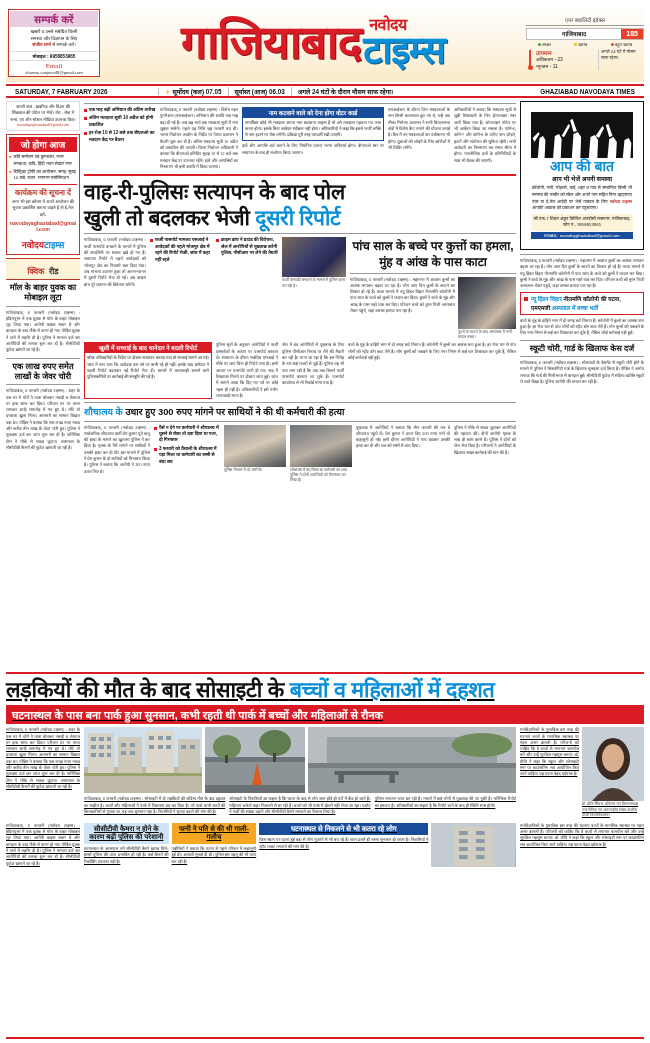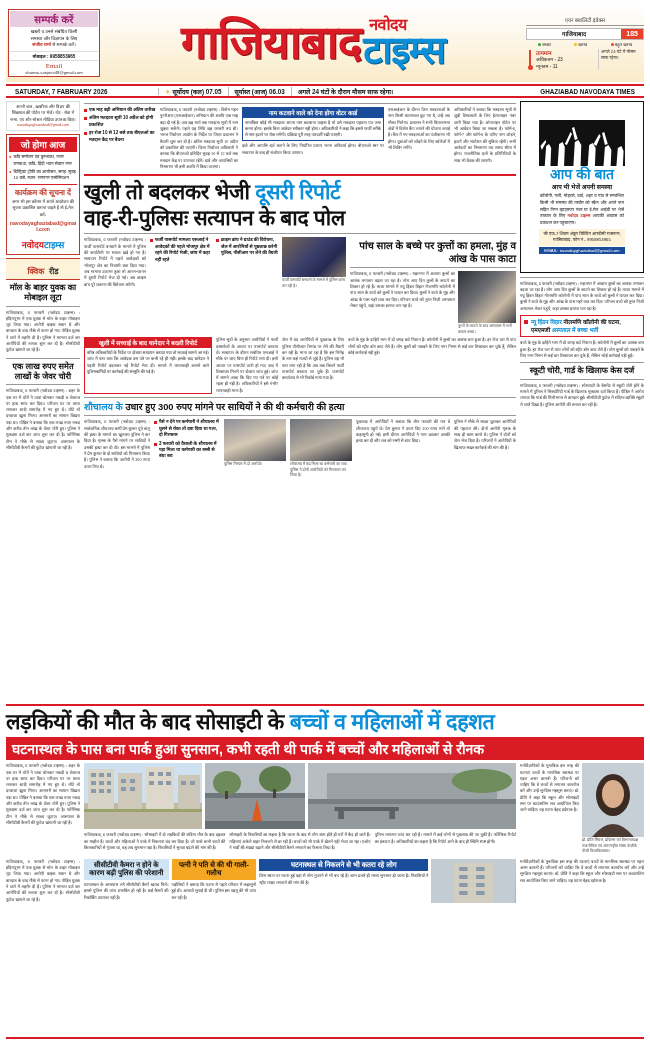--- a/index.html
+++ b/index.html
@@ -124,34 +124,34 @@
 
   .boxed-red { border:1px solid #d81b24; }
   .boxed-red .bh { background:#d81b24; color:#fff; font-size:6px; font-weight:bold; text-align:center; padding:1px 2px;}
   .boxed-red .bb { font-size:4.1px; line-height:1.5; padding:2px; color:#222; text-align:justify; font-family:"Liberation Serif",serif;}
 
   
   .h-mega { font-size:21px; font-weight:bold; color:#111; line-height:1.22; letter-spacing:-.3px;}
   .h-mega .blue { color:#0a8fd8; }
 
   .h-band {
-    background:#d81b24; color:#fff; font-weight:bold; font-size:14px;
+    background:#d81b24; color:#fff; font-weight:bold; font-size:11px;
     padding:2px 6px; position:relative; display:block;
   }
 
   .subhead-bar { font-size:9.4px; font-weight:bold; color:#111; line-height:1.3;}
   .subhead-bar .blue { color:#0a8fd8;}
 
   
   .ph { background:#b9c4cc; position:relative; overflow:hidden; }
   .ph.sky { background:linear-gradient(180deg,#cfe0ee 0%,#e8eef3 55%,#c9c3b5 100%); }
   .cap { font-size:3.9px; color:#444; line-height:1.4; padding-top:1px; font-family:"Liberation Serif",serif;}
 
   
-  .aapki { border:1px solid #111; padding:18px; }
+  .aapki { border:1px solid #111; padding:10px; }
   .aapki-img { height:46px; background:#111; position:relative; overflow:hidden;}
   .aapki-t { color:#0a8fd8; font-weight:bold; font-size:14px; text-align:center; line-height:1.1; padding-top:1px;}
   .aapki-s { font-weight:bold; font-size:6.2px; text-align:center; color:#111; padding-bottom:2px;}
   .aapki-b { font-size:4.3px; line-height:1.55; text-align:justify; color:#222; padding:0 1px;}
   .aapki-b .red { color:#c0392b; font-weight:bold;}
   .aapki-addr { font-size:4.3px; text-align:center; color:#222; background:#fdf3d8; padding:2px 1px; margin-top:2px; line-height:1.5;}
   .aapki-mail { font-size:4.3px; background:#1a4c9c; color:#fff; text-align:center; padding:1px; margin-top:1px;}
 
   .red-note { border:1px solid #d81b24; padding:2px 3px; margin:3px 0; }
   .red-note .t { font-size:5.8px; font-weight:bold; color:#111; line-height:1.4; display:flex; gap:3px;}
@@ -307,22 +307,22 @@
             </div>
             <div style="width:62px; flex:0 0 62px;" class="body-txt">एसआईआर के दौरान जिन मतदाताओं के नाम किसी कारणवश छूट गए थे, उन्हें अब मौका मिलेगा। प्रशासन ने सभी विधानसभा क्षेत्रों में विशेष कैंप लगाने की योजना बनाई है। कैंप में नए मतदाताओं का पंजीकरण भी होगा। युवाओं को जोड़ने के लिए कॉलेजों में भी शिविर लगेंगे।</div>
             <div style="width:62px; flex:0 0 62px;" class="body-txt">अधिकारियों ने बताया कि मतदाता सूची से जुड़ी शिकायतों के लिए हेल्पलाइन नंबर जारी किया गया है। ऑनलाइन पोर्टल पर भी आवेदन किया जा सकता है। फॉर्म-6, फॉर्म-7 और फॉर्म-8 के जरिए नाम जोड़ने, हटाने और संशोधन की सुविधा रहेगी। सभी आवेदनों का निस्तारण तय समय सीमा में होगा। राजनीतिक दलों के प्रतिनिधियों के साथ भी बैठक की जाएगी।</div>
           </div>
         </div>
       </div>
 
       <div class="rule-red" style="margin-top:4px"></div>
 
       <div class="h-mega">
+        <div>वाह-री-पुलिसः सत्यापन के बाद पोल</div>
         <div><span>खुली तो बदलकर भेजी </span><span class="blue">दूसरी रिपोर्ट</span></div>
-        <div>वाह-री-पुलिसः सत्यापन के बाद पोल</div>
       </div>
       <div class="rule-thin" style="margin-top:3px"></div>
 
       <div style="display:flex; gap:4px; margin-top:2px;">
         <div style="width:62px;flex:0 0 62px" class="body-txt">गाजियाबाद, 6 फरवरी (नवोदय टाइम्स) : फर्जी पासपोर्ट बनवाने के मामले में पुलिस की कार्यशैली पर सवाल खड़े हो गए हैं। सत्यापन रिपोर्ट में पहले आवेदकों को भोजपुर क्षेत्र का निवासी बता दिया गया। जब मामला उजागर हुआ तो आनन-फानन में दूसरी रिपोर्ट भेज दी गई। अब क्राइम ब्रांच पूरे प्रकरण की विवेचना करेगी।</div>
 
         <div style="width:62px;flex:0 0 62px">
           <div class="bul-sm">
               <span>फर्जी पासपोर्ट मामलाः एसआई ने आवेदकों की पहले भोजपुर क्षेत्र में रहने की रिपोर्ट भेजी, जांच में कहा नहीं रहते</span>
             </div>
@@ -333,21 +333,21 @@
               <span>क्राइम ब्रांच ने ग्राउंड की विवेचना, जेल में आरोपियों से पूछताछ करेगी पुलिस, पीसीआर पर लेने की तैयारी</span>
             </div>
         </div>
 
         <div style="width:64px;flex:0 0 64px">
           <div class="ph" style="height:40px; background:linear-gradient(135deg,#7a6a58,#3b3f6b 45%,#262a52 70%,#8d7f6c)"></div>
           <div class="cap">फर्जी पासपोर्ट बनवाने के मामले में पुलिस जांच कर रही है।</div>
         </div>
 
         <div style="flex:1">
-          <div class="mini-head-blk" style="font-size:10px;text-align:right">पांच साल के बच्चे पर कुत्तों का हमला, मुंह व आंख के पास काटा</div>
+          <div class="mini-head-blk" style="font-size:12px;text-align:center">पांच साल के बच्चे पर कुत्तों का हमला, मुंह व आंख के पास काटा</div>
           <div class="rule-thin"></div>
           <div style="display:flex;gap:3px">
             <div style="flex:1" class="body-txt">गाजियाबाद, 6 फरवरी (नवोदय टाइम्स) : महानगर में आवारा कुत्तों का आतंक लगातार बढ़ता जा रहा है। लोग आए दिन कुत्तों के काटने का शिकार हो रहे हैं। ताजा मामले में नयू हिंडन विहार नीलमणि कॉलोनी में पांच साल के बच्चे को कुत्तों ने घायल कर दिया। कुत्तों ने बच्चे के मुंह और आंख के पास गहरे घाव कर दिए। परिजन बच्चे को तुरंत निजी अस्पताल लेकर पहुंचे, जहां उसका इलाज चल रहा है।</div>
             <div style="width:58px;flex:0 0 58px">
               <div class="ph" style="height:52px;background:linear-gradient(135deg,#2e3138,#6d6f74 40%,#c9b9a4 70%,#3a3d44)"></div>
               <div class="cap">कुत्तों के काटने के बाद अस्पताल में भर्ती घायल बच्चा।</div>
             </div>
           </div>
         </div>
       </div>
@@ -435,21 +435,21 @@
 
       <div class="body-txt">बच्चे के मुंह के दाहिने भाग में दो जगह कटे निशान हैं। कॉलोनी में कुत्तों का आतंक बना हुआ है। हर रोज चार से पांच लोगों को स्ट्रीट डॉग काट लेते हैं। लोग कुत्तों को पकड़ने के लिए नगर निगम से कई बार शिकायत कर चुके हैं, लेकिन कोई कार्रवाई नहीं हुई।</div>
 
       <div class="rule-thin" style="margin-top:3px"></div>
       <div class="mini-head-blk">स्कूटी चोरी, गार्ड के खिलाफ केस दर्ज</div>
       <div class="rule-thin"></div>
       <div class="body-txt">गाजियाबाद, 6 फरवरी (नवोदय टाइम्स) : सोसायटी के बेसमेंट से स्कूटी चोरी होने के मामले में पुलिस ने सिक्योरिटी गार्ड के खिलाफ मुकदमा दर्ज किया है। पीड़ित ने आरोप लगाया कि गार्ड की मिलीभगत से वारदात हुई। सीसीटीवी फुटेज में संदिग्ध व्यक्ति स्कूटी ले जाते दिखा है। पुलिस आरोपी की तलाश कर रही है।</div>
     </div>
   </div>
 
-  <div style="position:absolute; left:6px; right:6px; top:704px;">
+  <div style="position:absolute; left:6px; right:6px; top:672px;text-decoration:underline;">
     <div class="rule-red" style="margin:0 0 3px"></div>
     <div style="display:flex; gap:4px; align-items:flex-start">
       <div style="flex:1">
         <div class="h-mega" style="font-size:21.5px">
           <span>लड़कियों की मौत के बाद सोसाइटी के </span><span class="blue">बच्चों व महिलाओं में दहशत</span>
         </div>
         <div class="h-band" style="margin-top:2px">घटनास्थल के पास बना पार्क हुआ सुनसान, कभी रहती थी पार्क में बच्चों और महिलाओं से रौनक</div>
       </div>
     </div>
 

